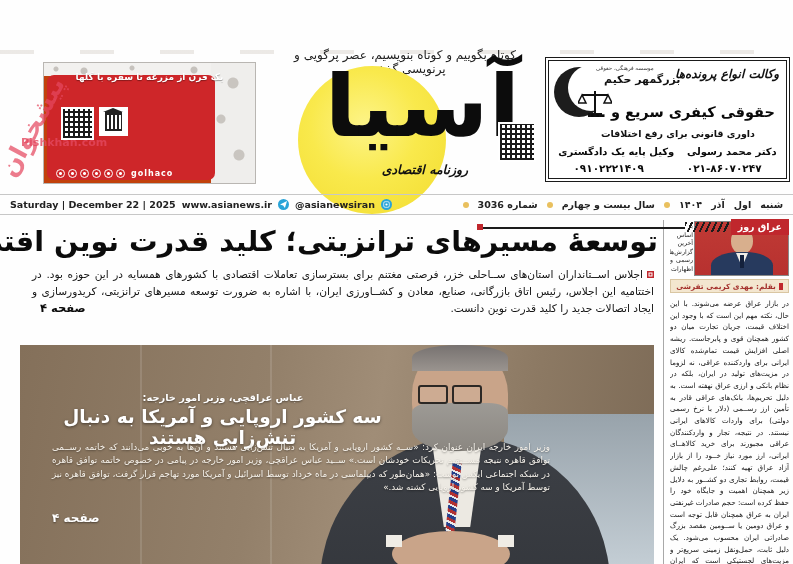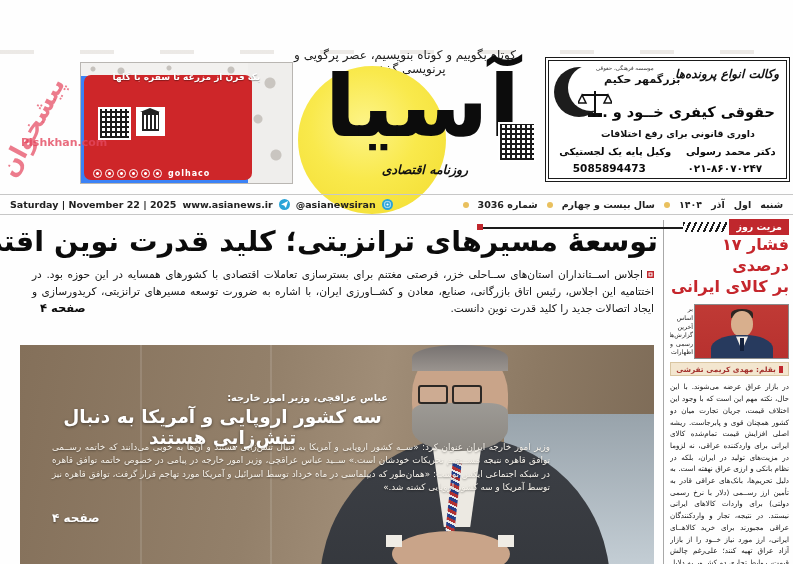--- a/index.html
+++ b/index.html
@@ -7,22 +7,22 @@
         overflow:hidden;font-family:"DejaVu Sans",sans-serif;direction:rtl;}
   
   .torn{position:absolute;top:50px;left:0;right:0;height:4px;opacity:.55;
         background:repeating-linear-gradient(90deg,#ddd8d2 0 34px,transparent 34px 80px);}
   
   .wm-fa{position:absolute;left:-6px;top:168px;transform:rotate(-62deg);transform-origin:left top;
          font-size:25px;font-weight:900;color:rgba(228,72,95,.72);z-index:40;letter-spacing:1px;}
   .wm-en{position:absolute;left:1px;top:136px;font-size:11px;font-weight:700;
          color:rgba(228,72,95,.8);z-index:40;direction:ltr;margin-left:20px;}
   
-  .golha{position:absolute;left:43px;top:62px;width:211px;height:120px;background:#3b82f6;
-         border:1px solid #b9b6b2;overflow:hidden;margin-left:37px;}
+  .golha{position:absolute;left:43px;top:62px;width:211px;height:120px;background:#c2410c;
+         border:1px solid #b9b6b2;overflow:hidden;}
   .golha .spice-top{position:absolute;left:0;top:0;right:0;height:13px;
       background:radial-gradient(circle at 12px 6px,#c6c2bd 2px,transparent 3px),
                  radial-gradient(circle at 40px 8px,#c6c2bd 3px,transparent 4px),
                  radial-gradient(circle at 88px 5px,#c6c2bd 2px,transparent 3px),
                  radial-gradient(circle at 150px 7px,#c6c2bd 3px,transparent 4px),#f2f1ef;}
   .golha .spice-side{position:absolute;right:0;top:0;bottom:0;width:44px;
       background:radial-gradient(circle at 22px 20px,#c9c5c0 5px,transparent 6px),
                  radial-gradient(circle at 10px 56px,#c9c5c0 4px,transparent 5px),
                  radial-gradient(circle at 28px 92px,#c9c5c0 5px,transparent 6px),#efeeec;}
   .golha-red{position:absolute;left:3px;top:12px;right:40px;bottom:3px;background:#ce2629;border-radius:7px;}
@@ -133,21 +133,21 @@
              background:repeating-linear-gradient(20deg,#27408b 0 3px,#e8e8e8 3px 5px,#b23232 5px 8px);}
   .m-head{position:absolute;left:392px;top:2px;width:96px;height:102px;border-radius:46% 46% 44% 44%;
           background:#c9a489;}
   .m-hairband{position:absolute;left:392px;top:0px;width:96px;height:26px;border-radius:48% 48% 0 0;
               background:linear-gradient(180deg,#777270,#9a948f);}
   .m-beard{position:absolute;left:392px;top:58px;width:96px;height:48px;border-radius:20% 20% 46% 46%;
            background:linear-gradient(180deg,#9d9a95,#8b8781);}
   .m-glass{position:absolute;top:40px;width:26px;height:15px;border:2px solid #2c2825;border-radius:3px;background:rgba(255,255,255,.08);}
   .m-hands{position:absolute;left:372px;top:186px;width:118px;height:46px;border-radius:50%;background:#c9a489;}
   .m-cuff{position:absolute;width:16px;height:12px;background:#efece5;}
-  .ph-kicker{position:absolute;left:38px;top:47px;width:330px;text-align:right;color:#fff;
+  .ph-kicker{position:absolute;left:38px;top:47px;width:330px;text-align:center;color:#fff;
              font-size:9.8px;font-weight:700;text-shadow:0 1px 2px rgba(0,0,0,.45);}
   .ph-head{position:absolute;left:0px;top:61px;width:405px;text-align:center;color:#fff;
            font-size:18.5px;font-weight:900;text-shadow:0 1px 3px rgba(0,0,0,.5);}
   .ph-body{position:absolute;left:32px;top:96px;width:498px;text-align:justify;color:#f7f3ec;
            font-size:8.8px;line-height:13.4px;text-shadow:0 1px 2px rgba(0,0,0,.4);}
   .ph-page{position:absolute;left:32px;top:166px;color:#fff;font-weight:800;font-size:12px;
            text-shadow:0 1px 2px rgba(0,0,0,.45);}
 </style>
 </head>
 <body>
@@ -193,77 +193,73 @@
       <span class="law-org-note">موسسه فرهنگی، حقوقی</span>
       <span class="law-org">بزرگمهر حکیم</span>
       <svg class="scales" width="34" height="30" viewBox="0 0 34 30">
         <line x1="17" y1="2" x2="17" y2="24" stroke="#111" stroke-width="2"></line>
         <line x1="4" y1="6" x2="30" y2="6" stroke="#111" stroke-width="2"></line>
         <path d="M4 6 L0 14 L8 14 Z" fill="none" stroke="#111" stroke-width="1.5"></path>
         <path d="M30 6 L26 14 L34 14 Z" fill="none" stroke="#111" stroke-width="1.5"></path>
         <rect x="10" y="24" width="14" height="4" fill="#111"></rect>
       </svg>
     </div>
-    <div class="law-main">حقوقی کیفری خــود و ...</div>
+    <div class="law-main">حقوقی کیفری سریع و ...</div>
     <div class="law-sub">داوری قانونی برای رفع اختلافات</div>
     <div class="law-names">
       <span>دکتر محمد رسولی</span>
-      <span>وکیل پایه یک لجستیکی</span>
+      <span>وکیل پایه یک دادگستری</span>
     </div>
     <div class="law-phones">
       <span>۰۲۱-۸۶۰۷۰۲۴۷</span>
-      <span>5085894473</span>
+      <span>۰۹۱۰۲۲۲۱۴۰۹</span>
     </div>
   </div>
 
   <div class="datebar">
     <div class="fa-info">
       <span>شنبه</span>
       <span>اول</span>
       <span>آذر</span>
       <span>۱۴۰۴</span>
       <span class="dot"></span>
       <span>سال بیست و چهارم</span>
       <span class="dot"></span>
       <span>شماره 3036</span>
       <span class="dot"></span>
     </div>
     <div class="en-info">
-      <span>Saturday | November 22 | 2025</span>
+      <span>Saturday | December 22 | 2025</span>
       <span>www.asianews.ir</span>
       <span class="tg">
         <svg width="7" height="7" viewBox="0 0 10 10">
             <path d="M0 5 L10 0 L7 10 L4.5 6.5 Z" fill="#fff"></path>
           </svg>
       </span>
       <span>@asianewsiran</span>
       <span class="tg">
         <svg width="7" height="7" viewBox="0 0 10 10">
             <rect x="1" y="1" width="8" height="8" rx="2" fill="none" stroke="#fff"></rect>
             <circle cx="5" cy="5" r="1.6" fill="#fff"></circle>
           </svg>
       </span>
     </div>
   </div>
 
   <div class="content">
 
     <div class="section-head">
-      <span class="sh-badge">مزیت روز</span>
+      <span class="sh-badge">عراق روز</span>
       <span class="sh-hatch"></span>
       <span class="sh-line"></span>
       <span class="sh-cap"></span>
     </div>
     <div class="vrule"></div>
 
     <aside class="rcol">
-      <div class="rc-head">
-        <div>فشار ۱۷ درصدی</div>
-        <div>بر کالای ایرانی</div>
-      </div>
       <div class="rc-photo-row">
         <div class="rc-photo">
           <span class="a-hair"></span>
           <span class="a-head"></span>
           <span class="a-suit"></span>
           <span class="a-shirt"></span>
           <span class="a-tie"></span>
         </div>
         <div class="rc-wrap">بر اساس آخرین گزارش‌های رسمی و اظهارات مسئولان اتاق مشترک بازرگانی ایران و عراق، قیمت کالاهای ایرانی به‌طور متوسط حدود ۱۷ درصد گران‌تر از محصولات مشابه چینی یا ترکیه‌ای</div>
       </div>

